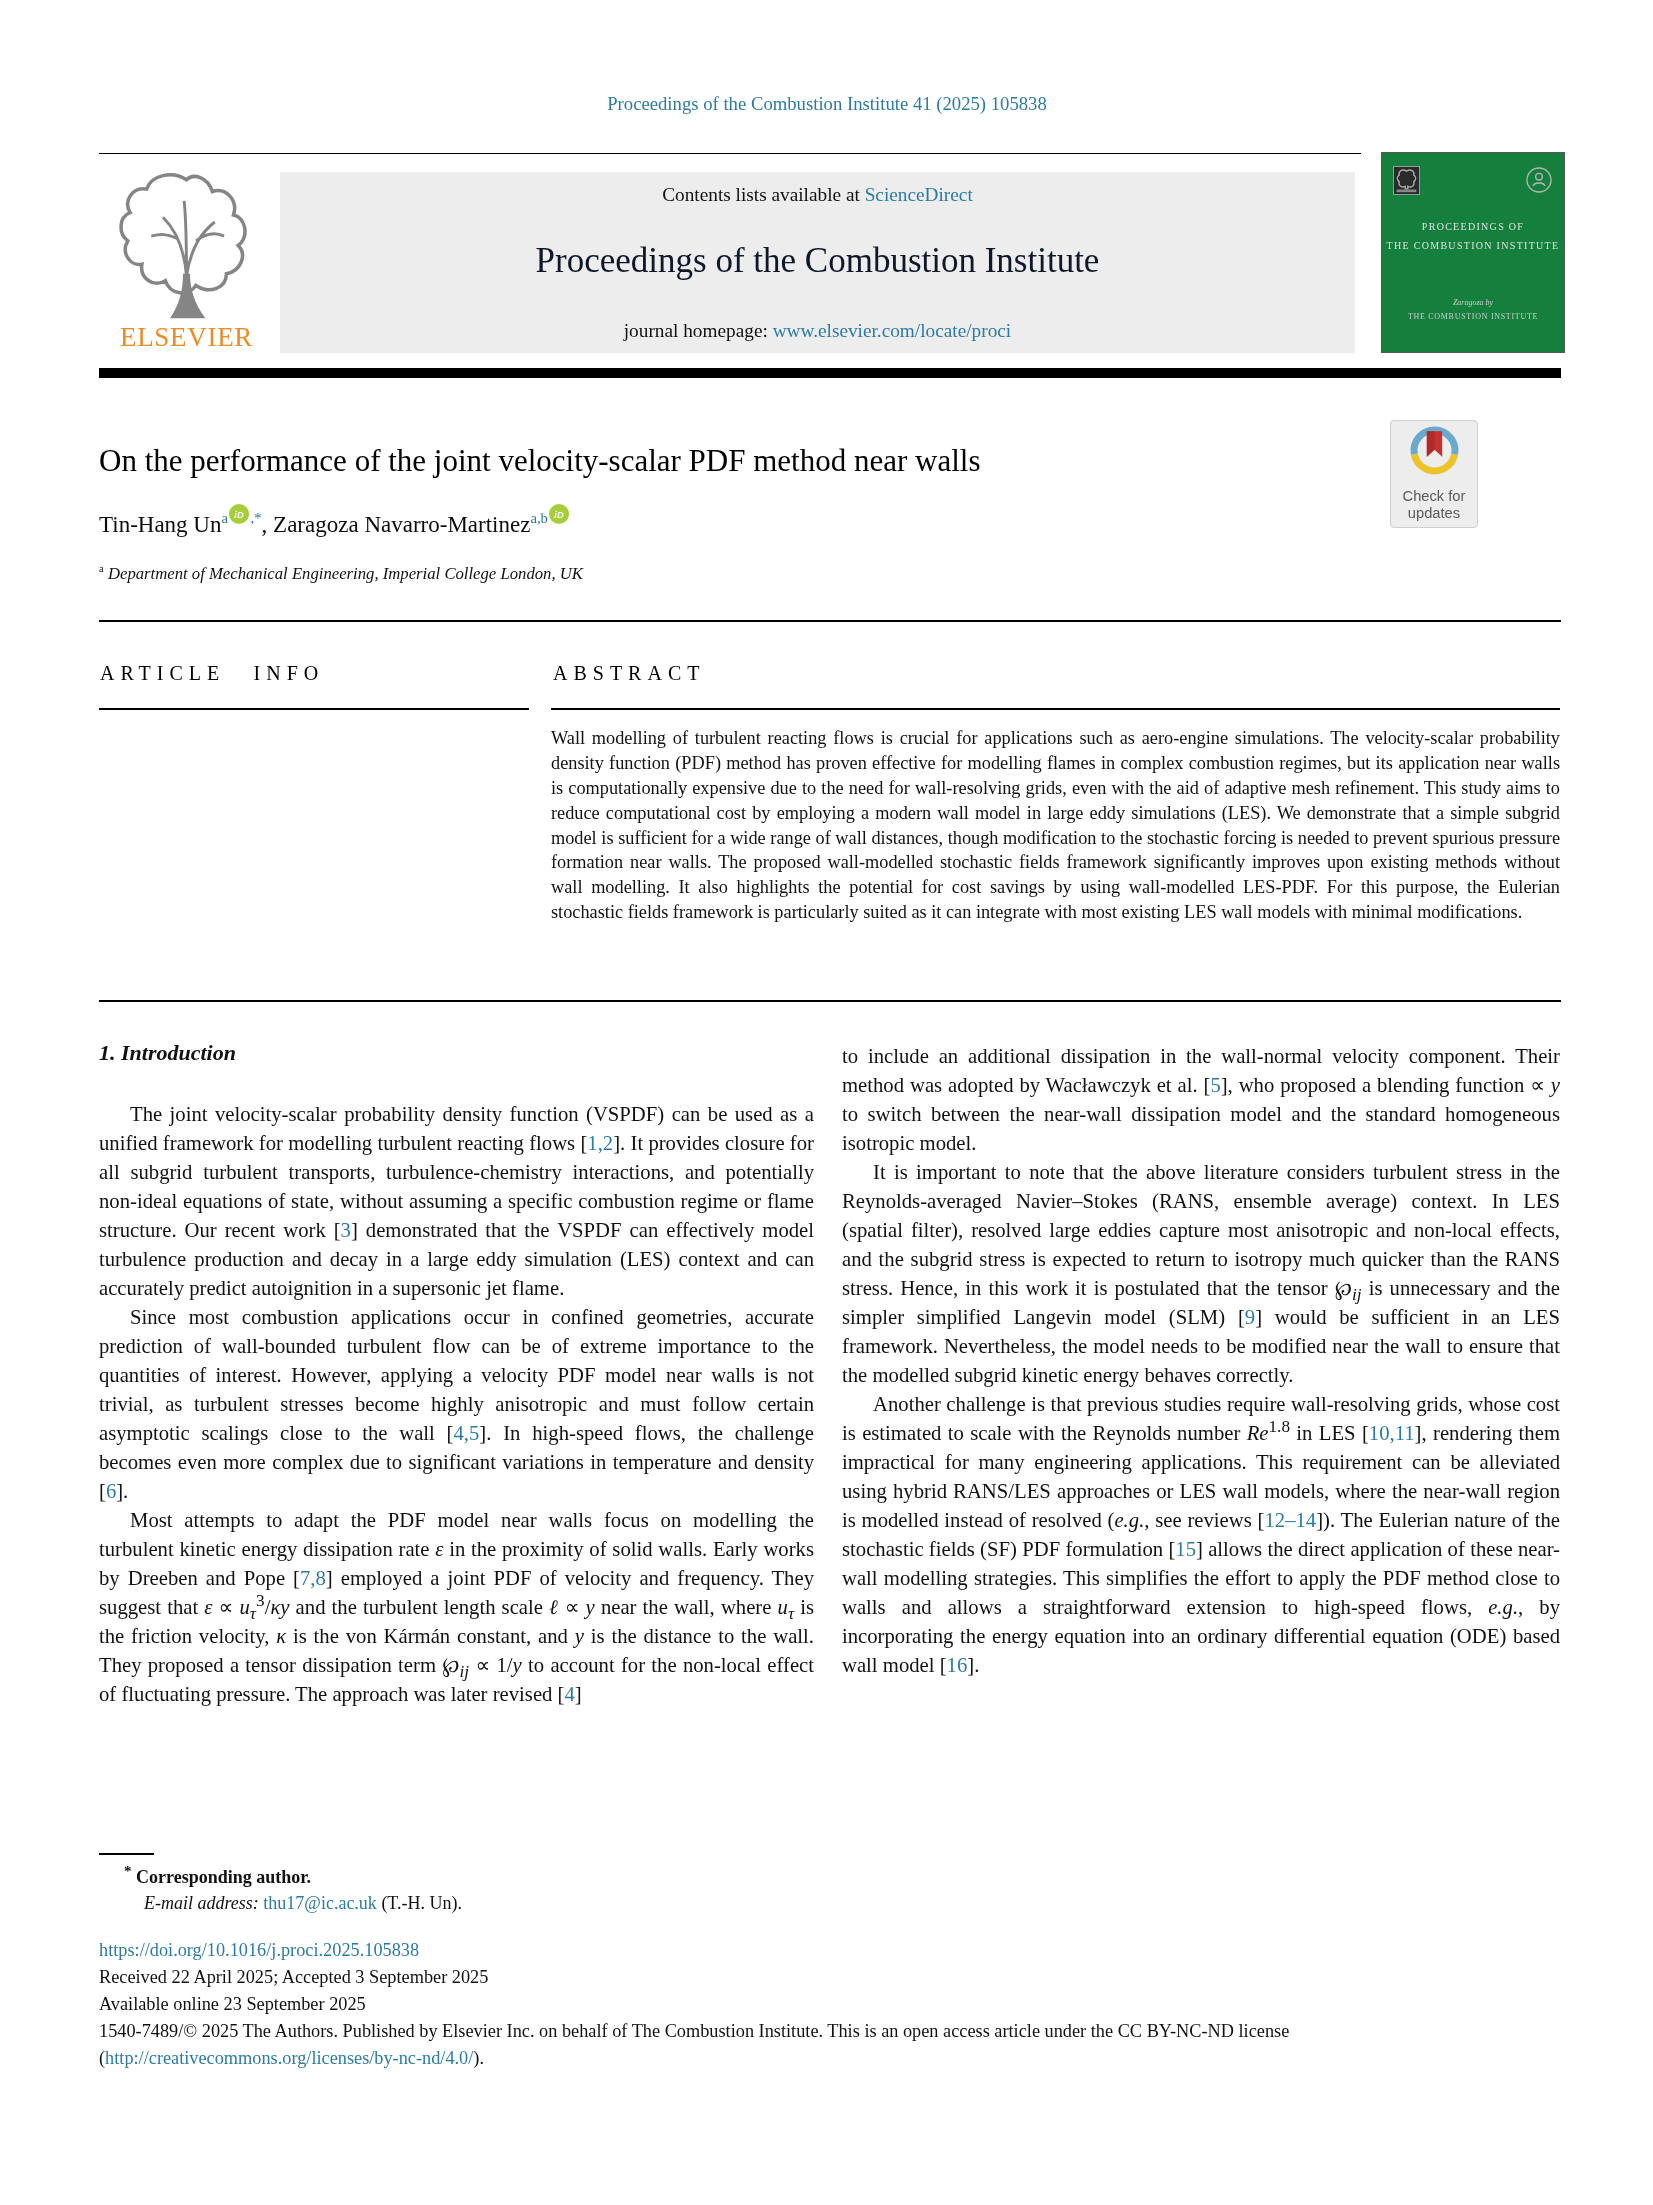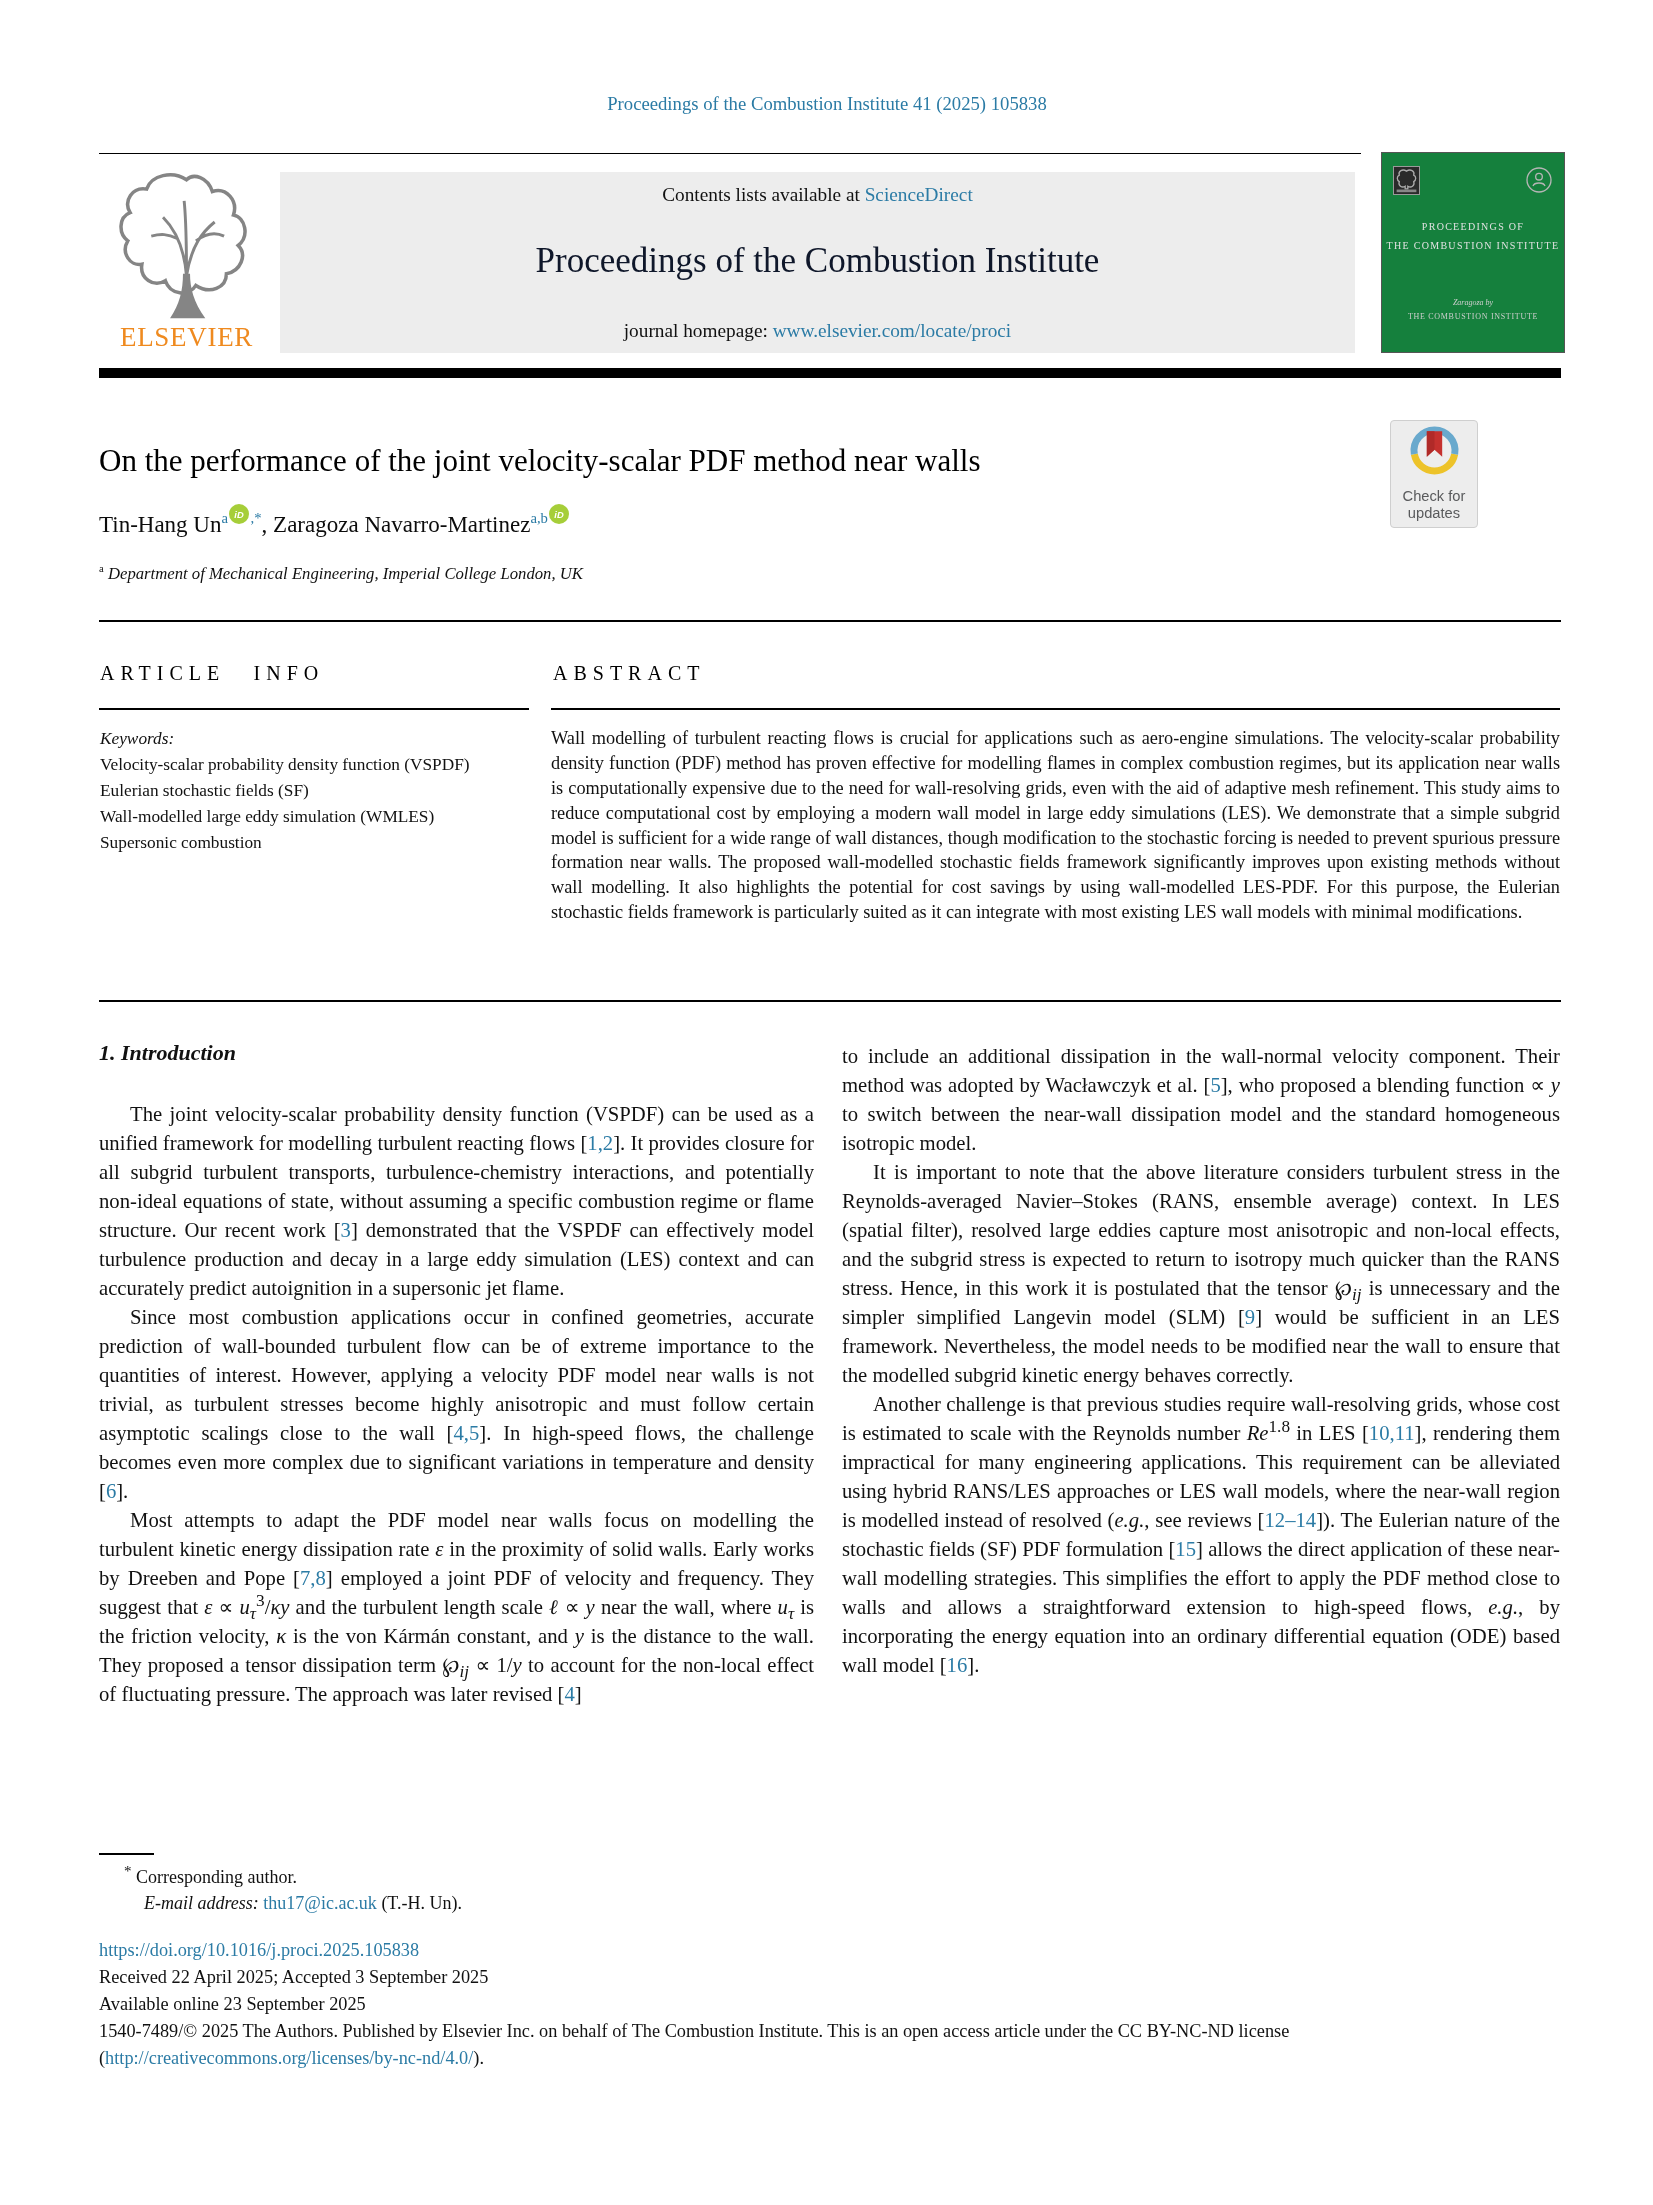--- a/index.html
+++ b/index.html
@@ -62,21 +62,21 @@
   .intro-head{top:1040px;left:99px;font-size:22px;font-weight:bold;font-style:italic;}
   .col{font-size:20.7px;line-height:1.40;text-align:justify;}
   .col p{margin:0;}
   .col p.indent{text-indent:31px;}
   .left-col{top:1100px;left:99px;width:715px;}
   .right-col{top:1042px;left:842px;width:718px;}
 
   
   .foot-rule{top:1853px;left:99px;width:55px;height:2px;}
   .footnote{top:1864px;left:99px;width:934px;font-size:18px;line-height:1.45;}
-  .fn-line1{padding-left:25px;}
+  .fn-line1{padding-left:25px;font-weight:bold;}
   .fn-line2{padding-left:45px;}
   .fn-label{font-style:italic;}
   .footer{top:1937px;left:99px;width:1464px;font-size:18.3px;line-height:1.48;}
   .footer p{margin:0;}
   sub,sup{line-height:0;}
 </style>
 </head>
 <body>
 
 <div class="page">
@@ -154,27 +154,20 @@
     <div class="affil"><sup>a</sup> <span>Department of Mechanical Engineering, Imperial College London, UK</span></div>
   </div>
 
   <div class="abs rule rule-mid"></div>
 
   <div class="abs sec-head info-head">ARTICLE INFO</div>
   <div class="abs sec-head abs-head">ABSTRACT</div>
   <div class="abs rule rule-info"></div>
   <div class="abs rule rule-abs"></div>
 
-  <div class="abs keywords">
-    <div class="kw-label">Keywords:</div>
-    <div>Velocity-scalar probability density function (VSPDF)</div>
-    <div>Eulerian stochastic fields (SF)</div>
-    <div>Wall-modelled large eddy simulation (WMLES)</div>
-    <div>Supersonic combustion</div>
-  </div>
 
   <div class="abs abstract">Wall modelling of turbulent reacting flows is crucial for applications such as aero-engine simulations. The velocity-scalar probability density function (PDF) method has proven effective for modelling flames in complex combustion regimes, but its application near walls is computationally expensive due to the need for wall-resolving grids, even with the aid of adaptive mesh refinement. This study aims to reduce computational cost by employing a modern wall model in large eddy simulations (LES). We demonstrate that a simple subgrid model is sufficient for a wide range of wall distances, though modification to the stochastic forcing is needed to prevent spurious pressure formation near walls. The proposed wall-modelled stochastic fields framework significantly improves upon existing methods without wall modelling. It also highlights the potential for cost savings by using wall-modelled LES-PDF. For this purpose, the Eulerian stochastic fields framework is particularly suited as it can integrate with most existing LES wall models with minimal modifications.</div>
 
   <div class="abs rule rule-sec"></div>
 
   <div class="abs intro-head">1. Introduction</div>
 
   <div class="abs col left-col">
     <p class="indent">The joint velocity-scalar probability density function (VSPDF) can be used as a unified framework for modelling turbulent reacting flows [<span class="lnk">1,2</span>]. It provides closure for all subgrid turbulent transports, turbulence-chemistry interactions, and potentially non-ideal equations of state, without assuming a specific combustion regime or flame structure. Our recent work [<span class="lnk">3</span>] demonstrated that the VSPDF can effectively model turbulence production and decay in a large eddy simulation (LES) context and can accurately predict autoignition in a supersonic jet flame.</p>
     <p class="indent">Since most combustion applications occur in confined geometries, accurate prediction of wall-bounded turbulent flow can be of extreme importance to the quantities of interest. However, applying a velocity PDF model near walls is not trivial, as turbulent stresses become highly anisotropic and must follow certain asymptotic scalings close to the wall [<span class="lnk">4,5</span>]. In high-speed flows, the challenge becomes even more complex due to significant variations in temperature and density [<span class="lnk">6</span>].</p>

